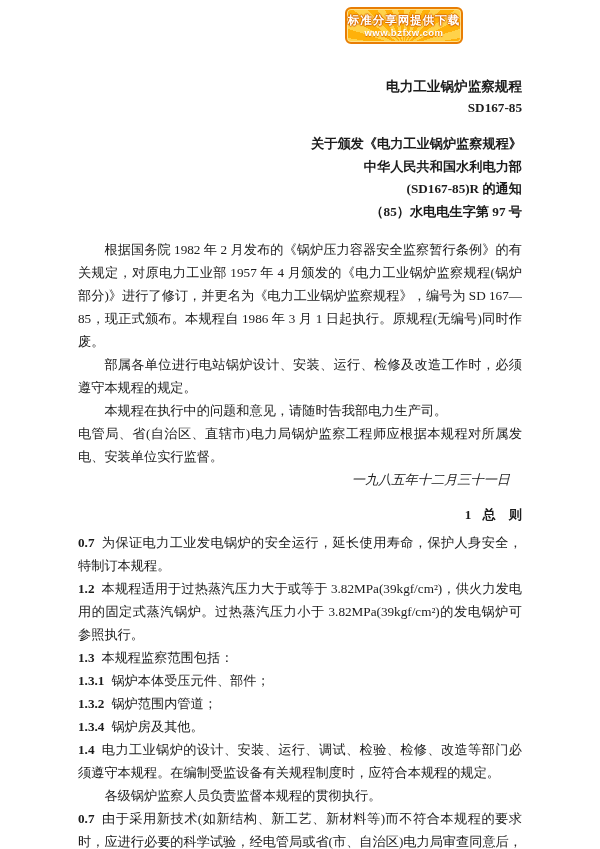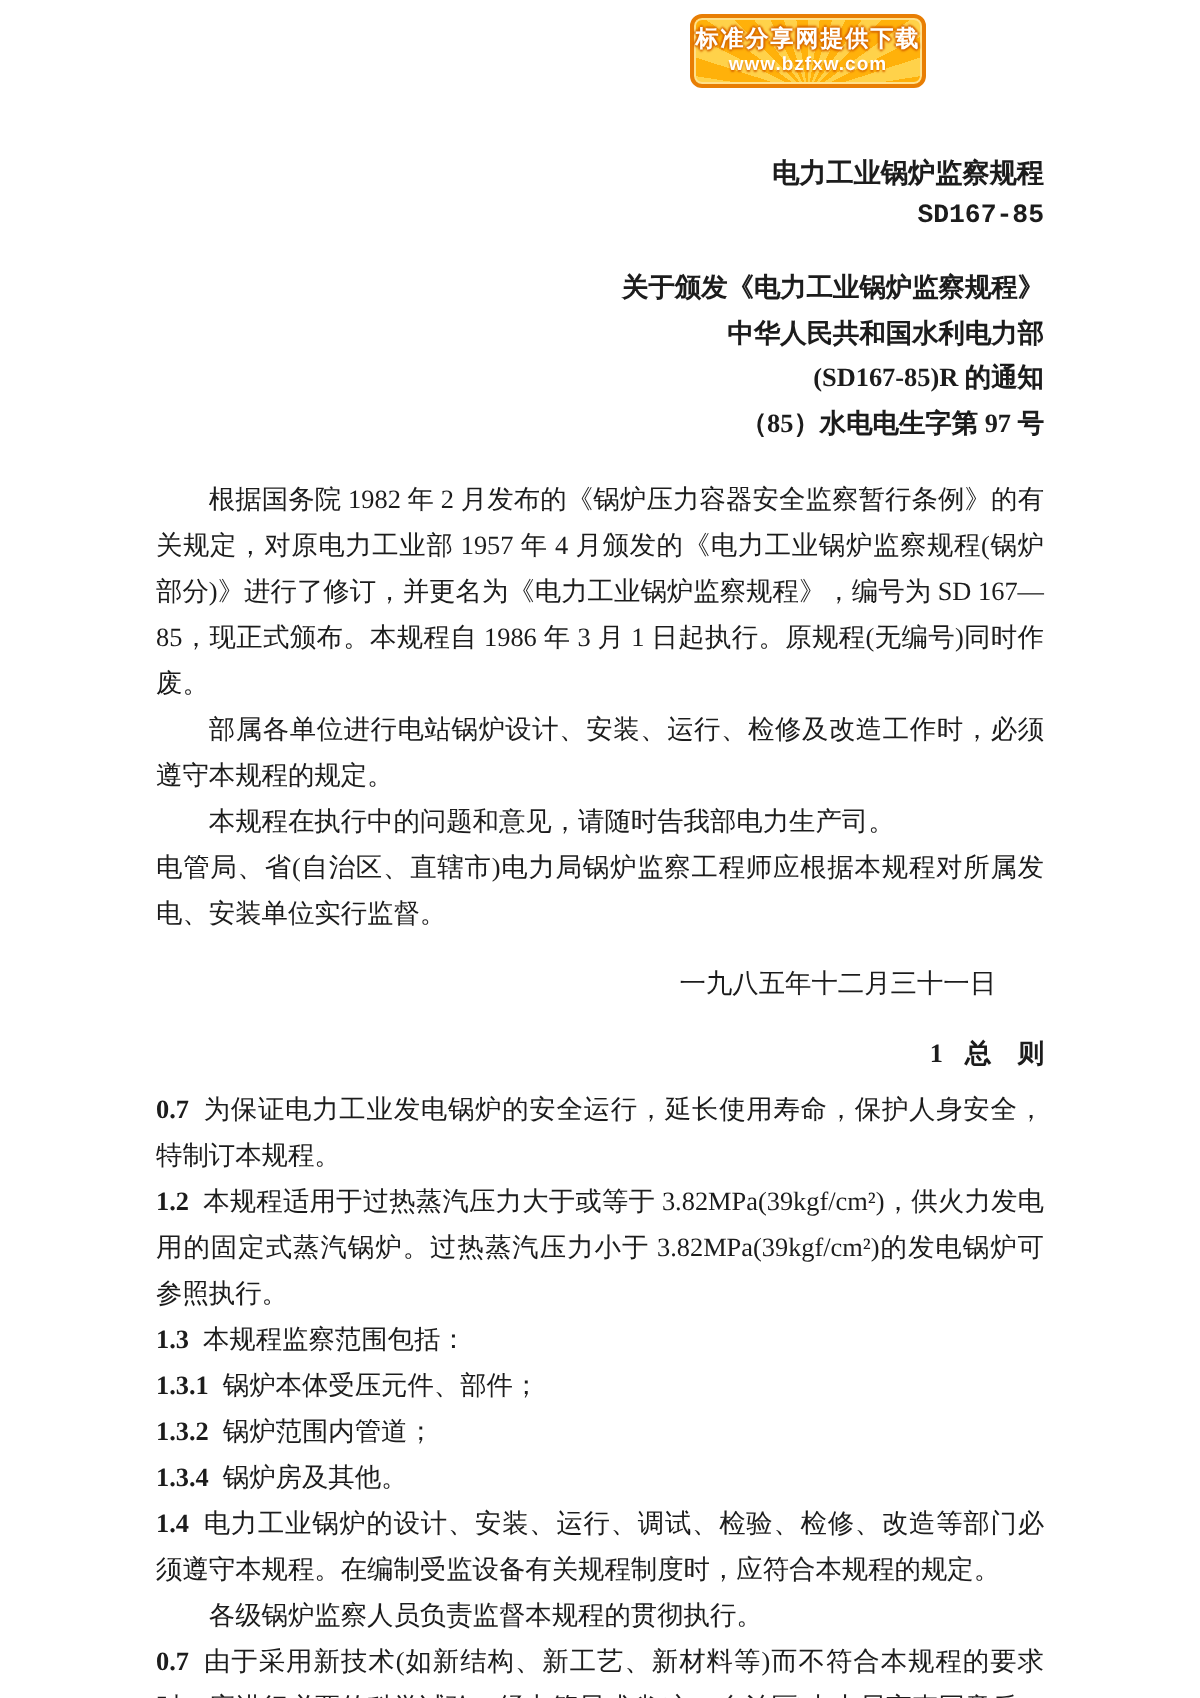--- a/index.html
+++ b/index.html
@@ -43,29 +43,29 @@
     width: 444px;
     padding-top: 76px;
     font-size: 13.2px;
     line-height: 23px;
     text-align: justify;
   }
   .t-center { text-align: right; }
   .bold { font-weight: bold; }
 
   .doc-title { font-size: 13.6px; line-height: 21px; margin: 0; }
-  .doc-number { font-size: 13.2px; line-height: 22px; margin: 0 0 8px 0; font-family: Liberation Mono, monospace; }
+  .doc-number { font-size: 13.2px; line-height: 22px; margin: 0 0 8px 0; }
 
   .issuer-block { margin-top: 14px; }
   .issuer-block div { line-height: 22.5px; }
 
   .intro-block { margin-top: 15px; }
   p.para { margin: 0; }
   p.indent { text-indent: 2em; }
-  p.date-line { margin: 12px; text-align: right; padding-right: 12px; text-indent: 0; }
+  p.date-line { margin: 0; text-align: right; padding-right: 12px; text-indent: 0; font-style: italic; }
 
   .sec-heading {
     margin: 12px 0 5px 0;
     text-align: right;
     font-weight: bold;
     text-indent: 0;
   }
   .sec-heading .sec-num { margin-right: 11px; }
 
   p.clause { margin: 0; }

